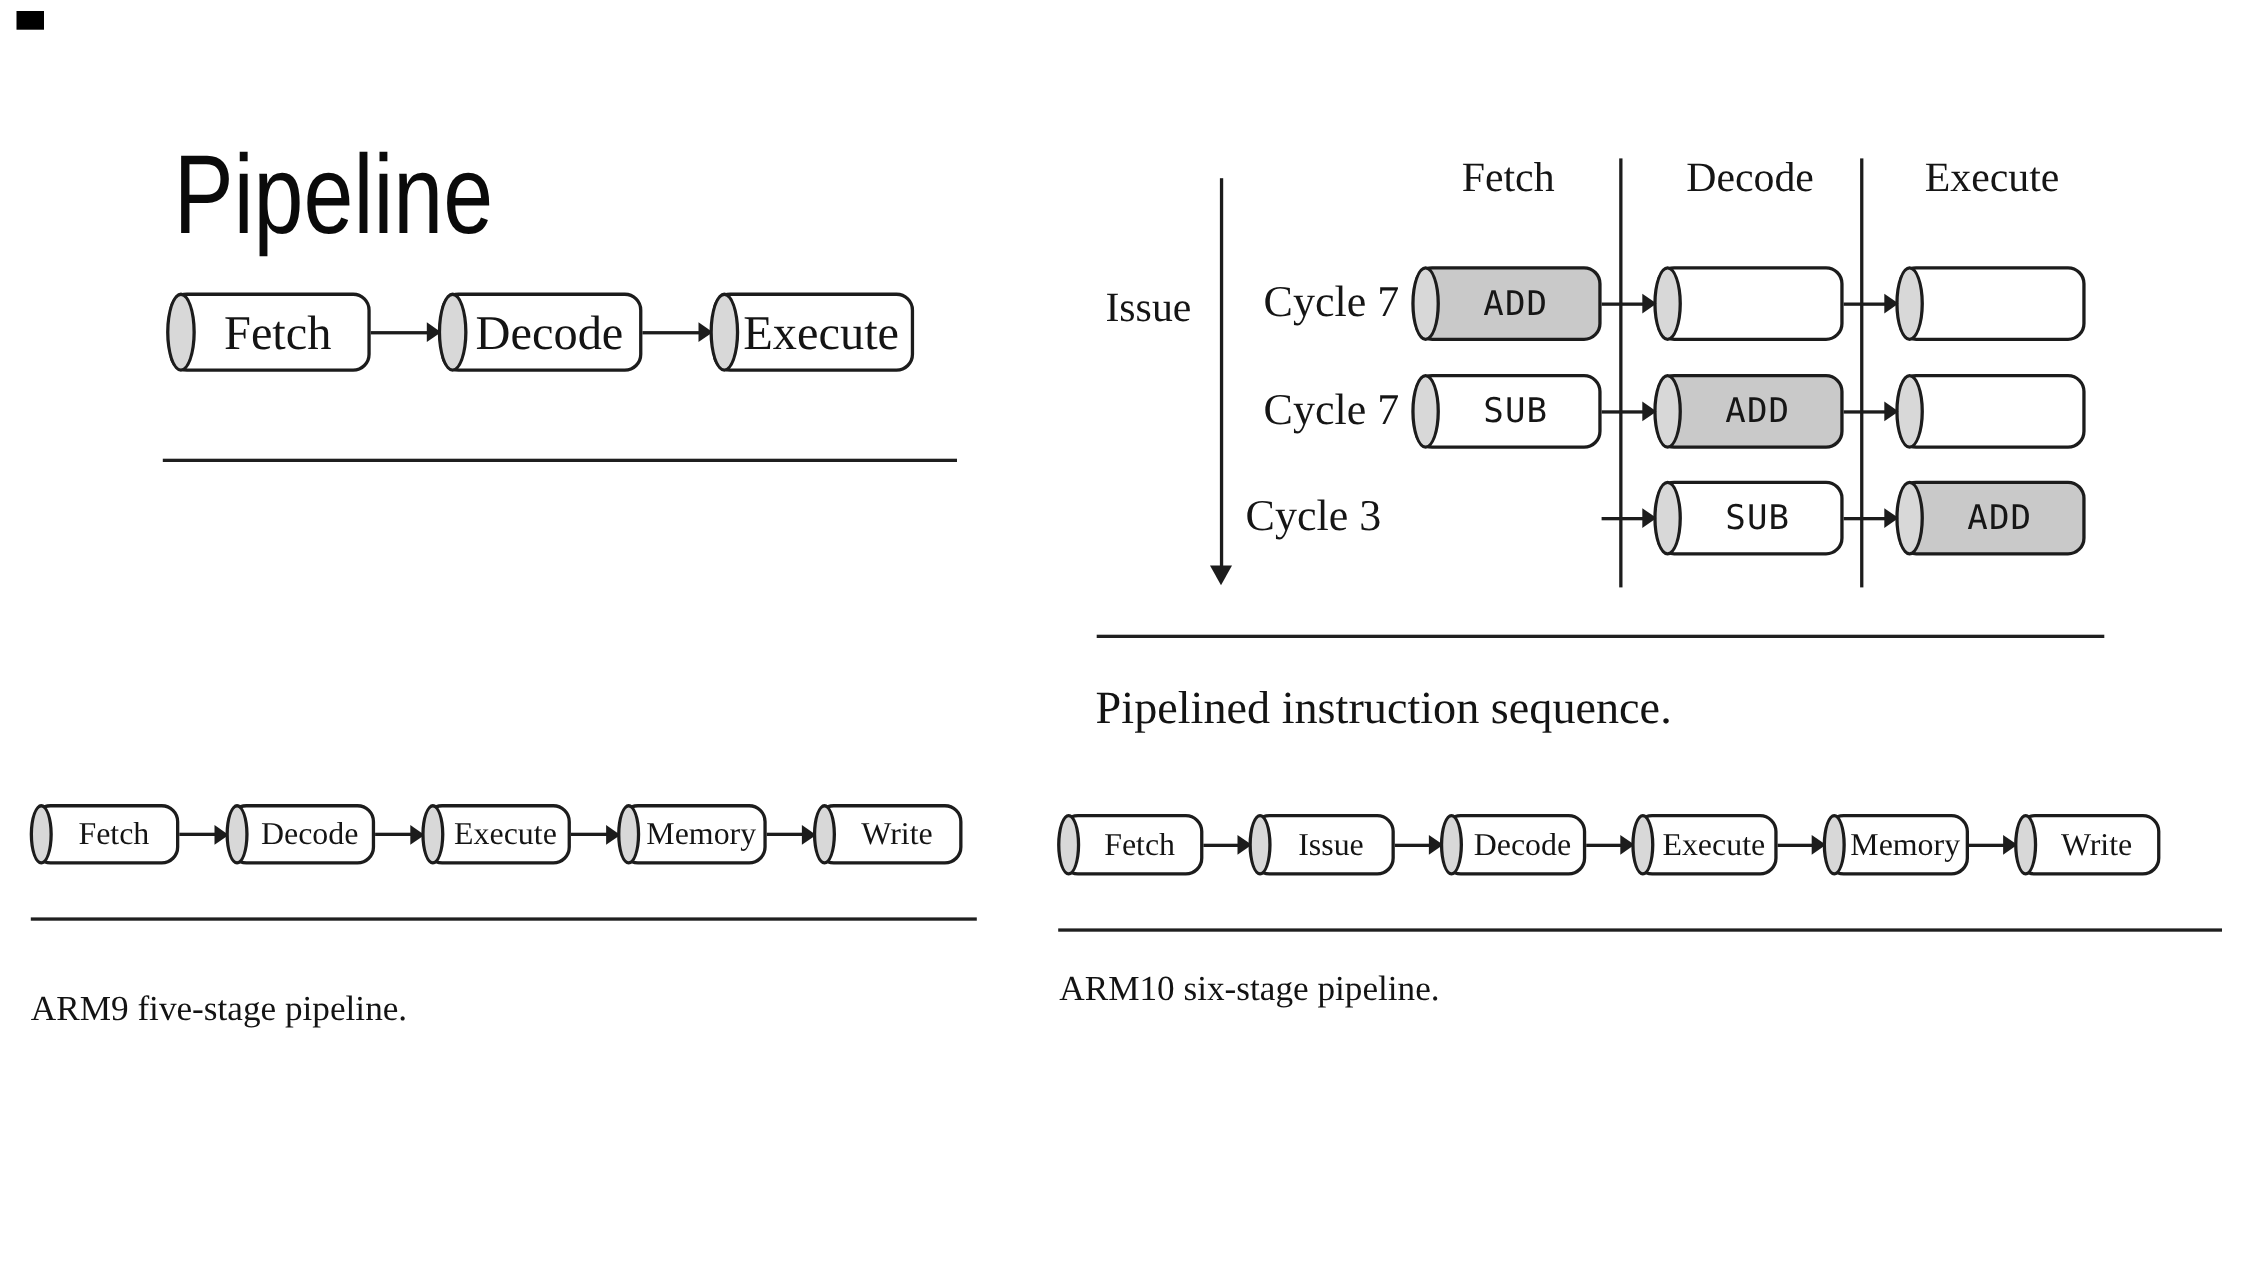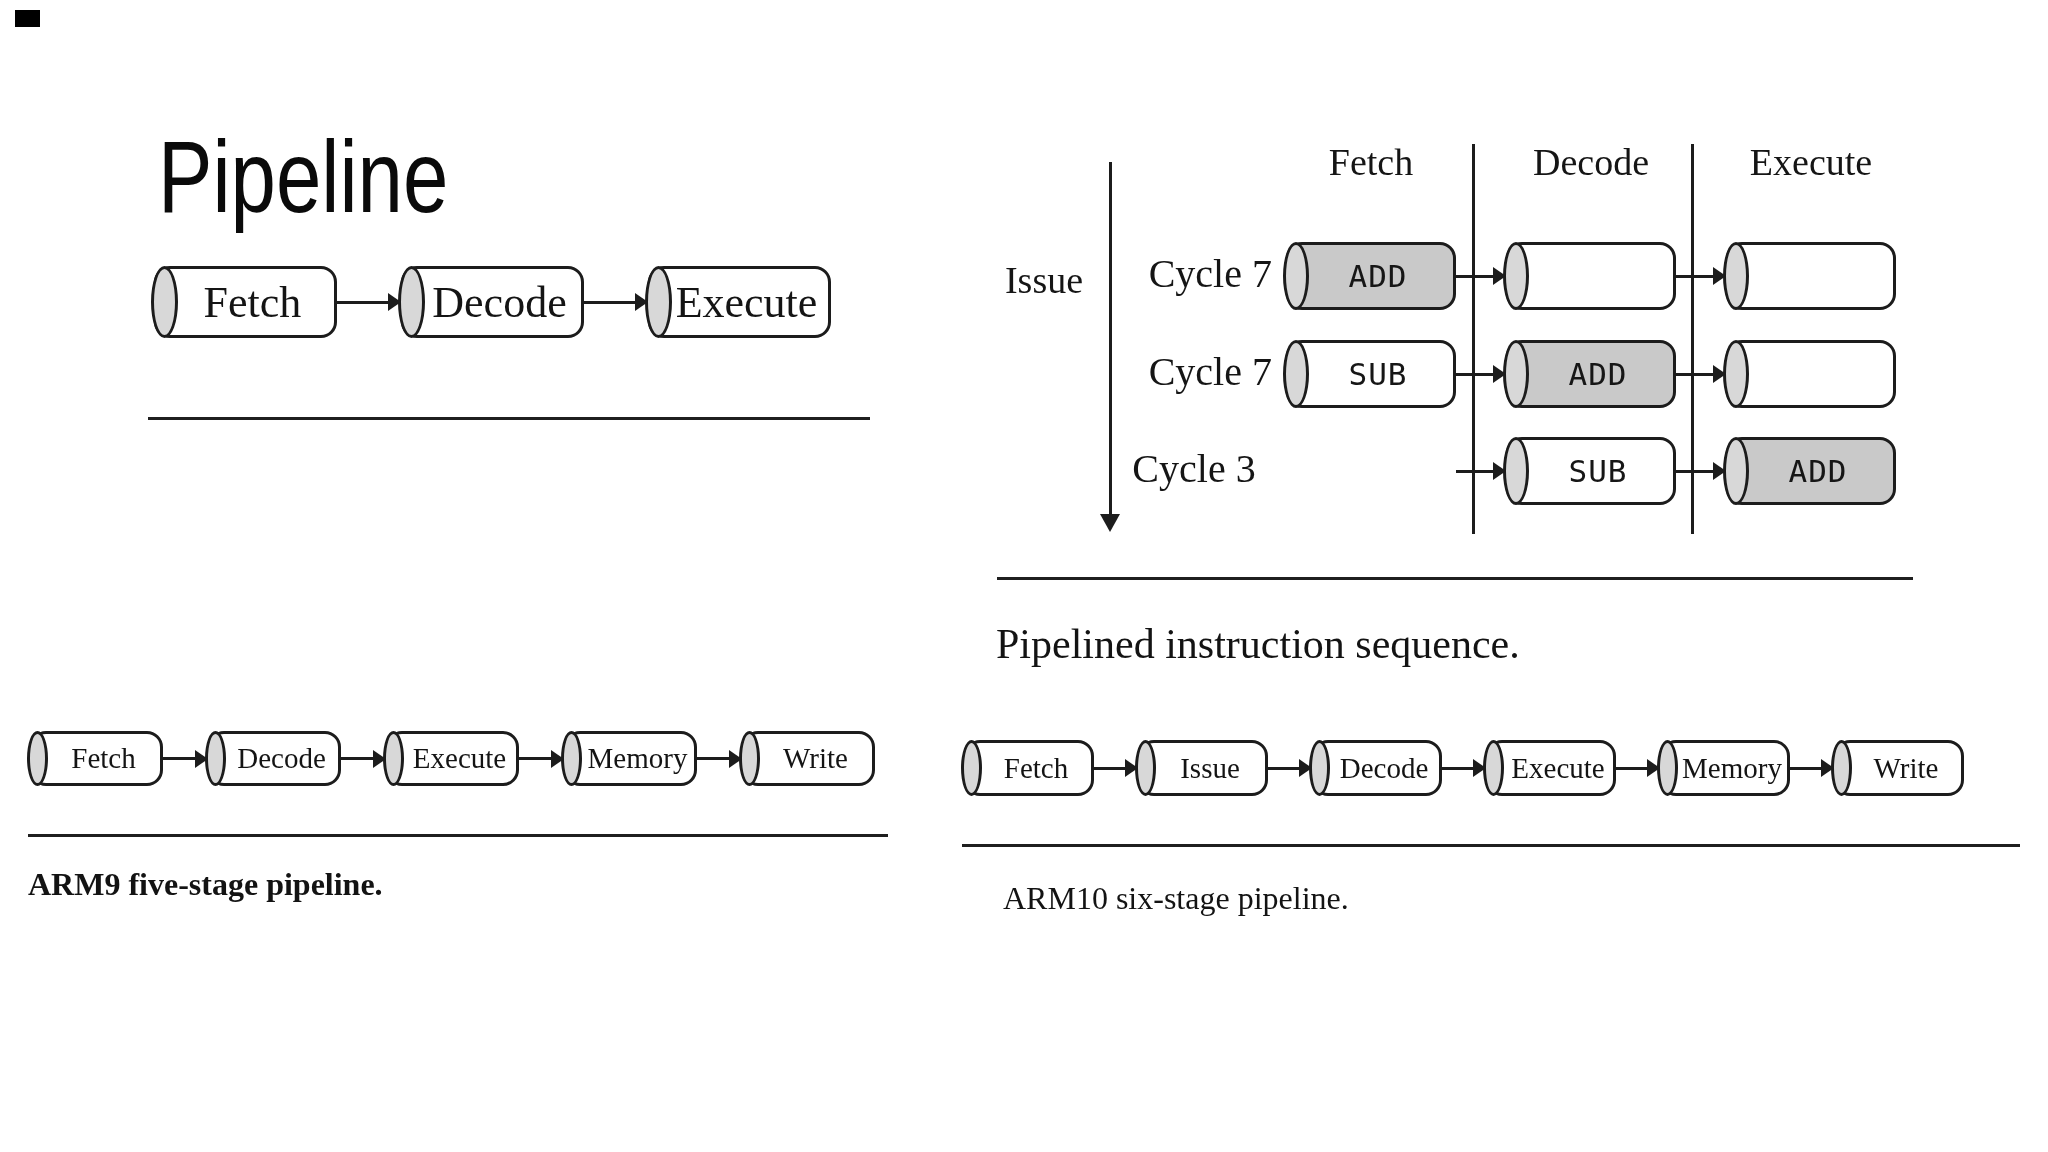--- a/index.html
+++ b/index.html
@@ -153,21 +153,21 @@
         <i class="cap" style="width: 21px;"></i>
         <span class="cyl-label" style="font-size: 29px;">Memory</span>
       </div>
       <div class="arrow" style="width: 45px;"></div>
       <div class="cyl" style="width: 133px; height: 55px;">
         <i class="cap" style="width: 21px;"></i>
         <span class="cyl-label" style="font-size: 29px;">Write</span>
       </div>
     </div>
   <div class="rule" style="left:28px; top:834px; width:860px;"></div>
-  <div class="caption" style="left:28px; top:866px; font-size:32px;font-weight:bold;">ARM9 five-stage pipeline.</div>
+  <div class="caption" style="left:28px; top:898px; font-size:32px;">ARM9 five-stage pipeline.</div>
 
   <div class="pipe-row" id="arm10-row" style="left:964px; top:740px;">
       <div class="cyl" style="width: 130px; height: 56px;">
         <i class="cap" style="width: 21px;"></i>
         <span class="cyl-label" style="font-size: 29px;">Fetch</span>
       </div>
       <div class="arrow" style="width: 44px;"></div>
       <div class="cyl" style="width: 130px; height: 56px;">
         <i class="cap" style="width: 21px;"></i>
         <span class="cyl-label" style="font-size: 29px;">Issue</span>
@@ -187,15 +187,15 @@
         <i class="cap" style="width: 21px;"></i>
         <span class="cyl-label" style="font-size: 29px;">Memory</span>
       </div>
       <div class="arrow" style="width: 44px;"></div>
       <div class="cyl" style="width: 130px; height: 56px;">
         <i class="cap" style="width: 21px;"></i>
         <span class="cyl-label" style="font-size: 29px;">Write</span>
       </div>
     </div>
   <div class="rule" style="left:962px; top:844px; width:1058px;"></div>
-  <div class="caption" style="left:963px; top:880px; font-size:32px;margin-left:40px;">ARM10 six-stage pipeline.</div>
+  <div class="caption" style="left:963px; top:880px; font-size:32px;">ARM10 six-stage pipeline.</div>
 
 </div>
 
 </body></html>

